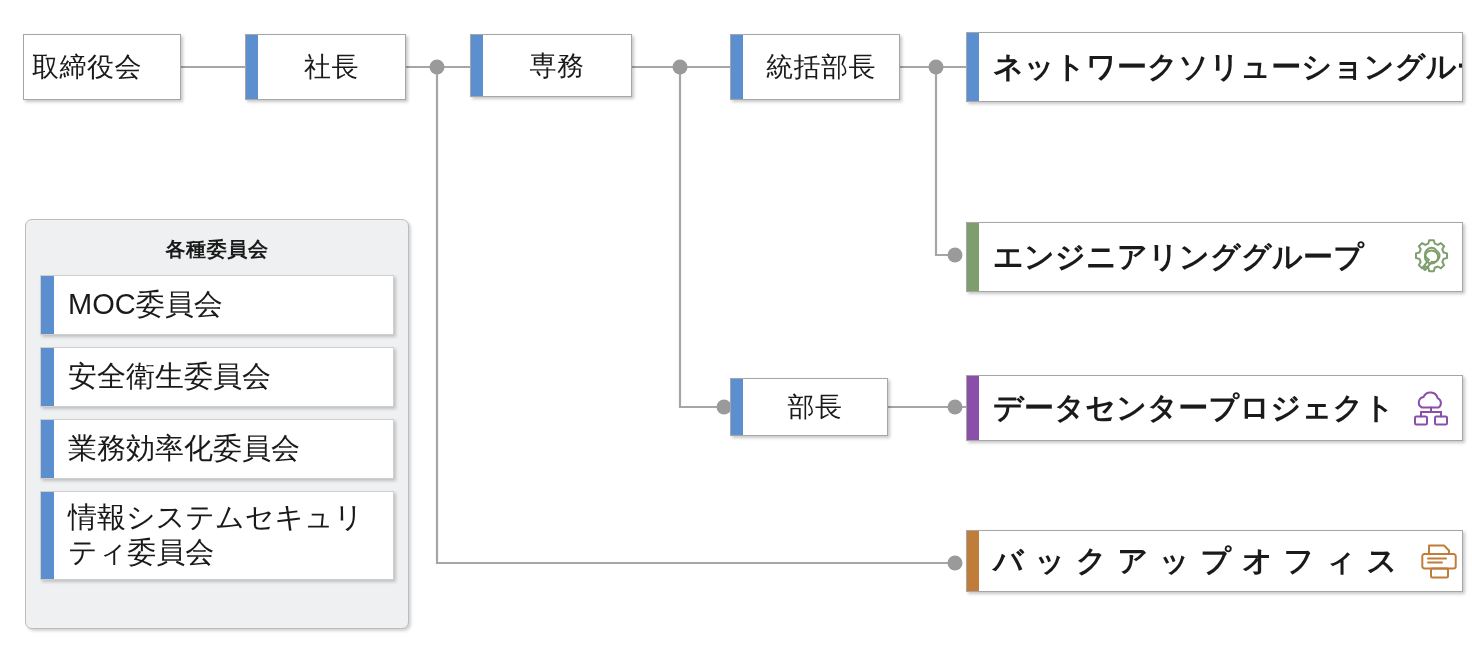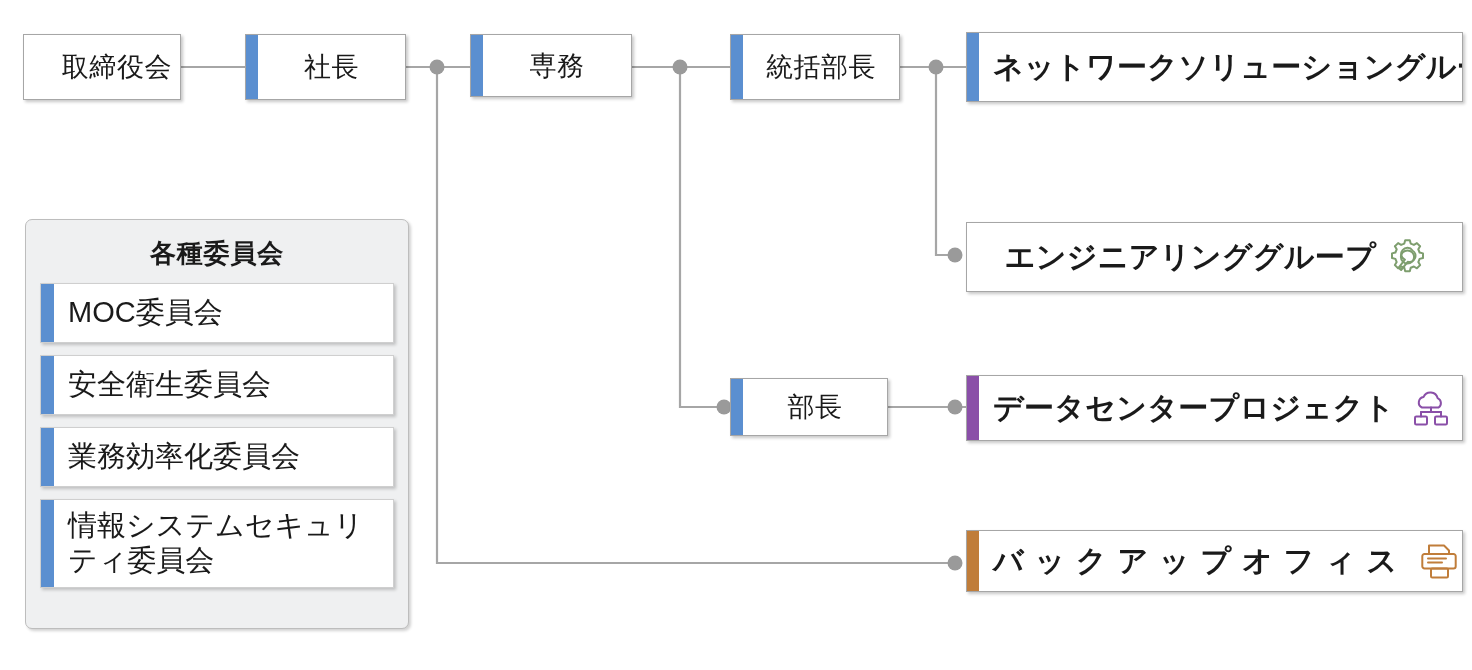--- a/index.html
+++ b/index.html
@@ -40,21 +40,21 @@
     padding:0 8px;
     box-sizing:border-box;
   }
   .node .label{
     color:#1a1a1a;
     white-space:nowrap;
     letter-spacing:.02em;
   }
 
   
-  .n-plain .body{justify-content:flex-end;}
+  .n-plain .body{justify-content:flex-start;}
   .sm .label{font-size:27px;}
 
   
   .wide{ }
   .wide .body{
     justify-content:space-between;
     padding:0 10px 0 14px;
   }
   .wide .label{
     font-size:30px;
@@ -74,21 +74,21 @@
   #committee{
     position:absolute;
     box-sizing:border-box;
     background:#eff0f1;
     border:1px solid #bdbdbd;
     border-radius:7px;
     box-shadow:2px 2px 3px rgba(0,0,0,0.18);
   }
   #committee .panel-title{
     text-align:center;
-    font-size:26px;
+    font-size:20px;
     font-weight:700;
     color:#1a1a1a;
     padding-top:16px;
     padding-bottom:12px;
     letter-spacing:.03em;
   }
   .citem{
     position:relative;
     box-sizing:border-box;
     margin:0 14px 12px 14px;
@@ -182,21 +182,21 @@
   </div>
 
   <div class="node wide" style="left:966px;top:32px;width:497px;height:70px;">
     <div class="bar" style="background:#5B8FD0;"></div>
     <div class="body">
       <span class="label">ネットワークソリューショングループ</span>
 
     </div>
   </div>
 
-  <div class="node wide" style="left:966px;top:222px;width:497px;height:70px;flex-direction:column;">
+  <div class="node wide" style="left:966px;top:222px;width:497px;height:70px;">
     <div class="bar" style="background:#7E9E6E;"></div>
     <div class="body">
       <span class="label">エンジニアリンググループ</span>
       <span class="icon">
         <svg width="42" height="40" viewBox="0 0 42 40" fill="none" stroke="#7E9E6E" stroke-width="2" stroke-linecap="round">
           <path d="M19.2 3.2 h4.6 l0.9 3.4 3.2 1.3 3.0 -1.8 3.2 3.2 -1.8 3.0 1.3 3.2 3.4 0.9 v4.6
                    l-3.4 0.9 -1.3 3.2 1.8 3.0 -3.2 3.2 -3.0 -1.8 -3.2 1.3 -0.9 3.4 h-4.6
                    l-0.9 -3.4 -3.2 -1.3 -3.0 1.8 -3.2 -3.2 1.8 -3.0 -1.3 -3.2 -3.4 -0.9 v-4.6
                    l3.4 -0.9 1.3 -3.2 -1.8 -3.0 3.2 -3.2 3.0 1.8 3.2 -1.3 z" stroke-linejoin="round"></path>
           <circle cx="21.5" cy="20" r="6.6"></circle>

